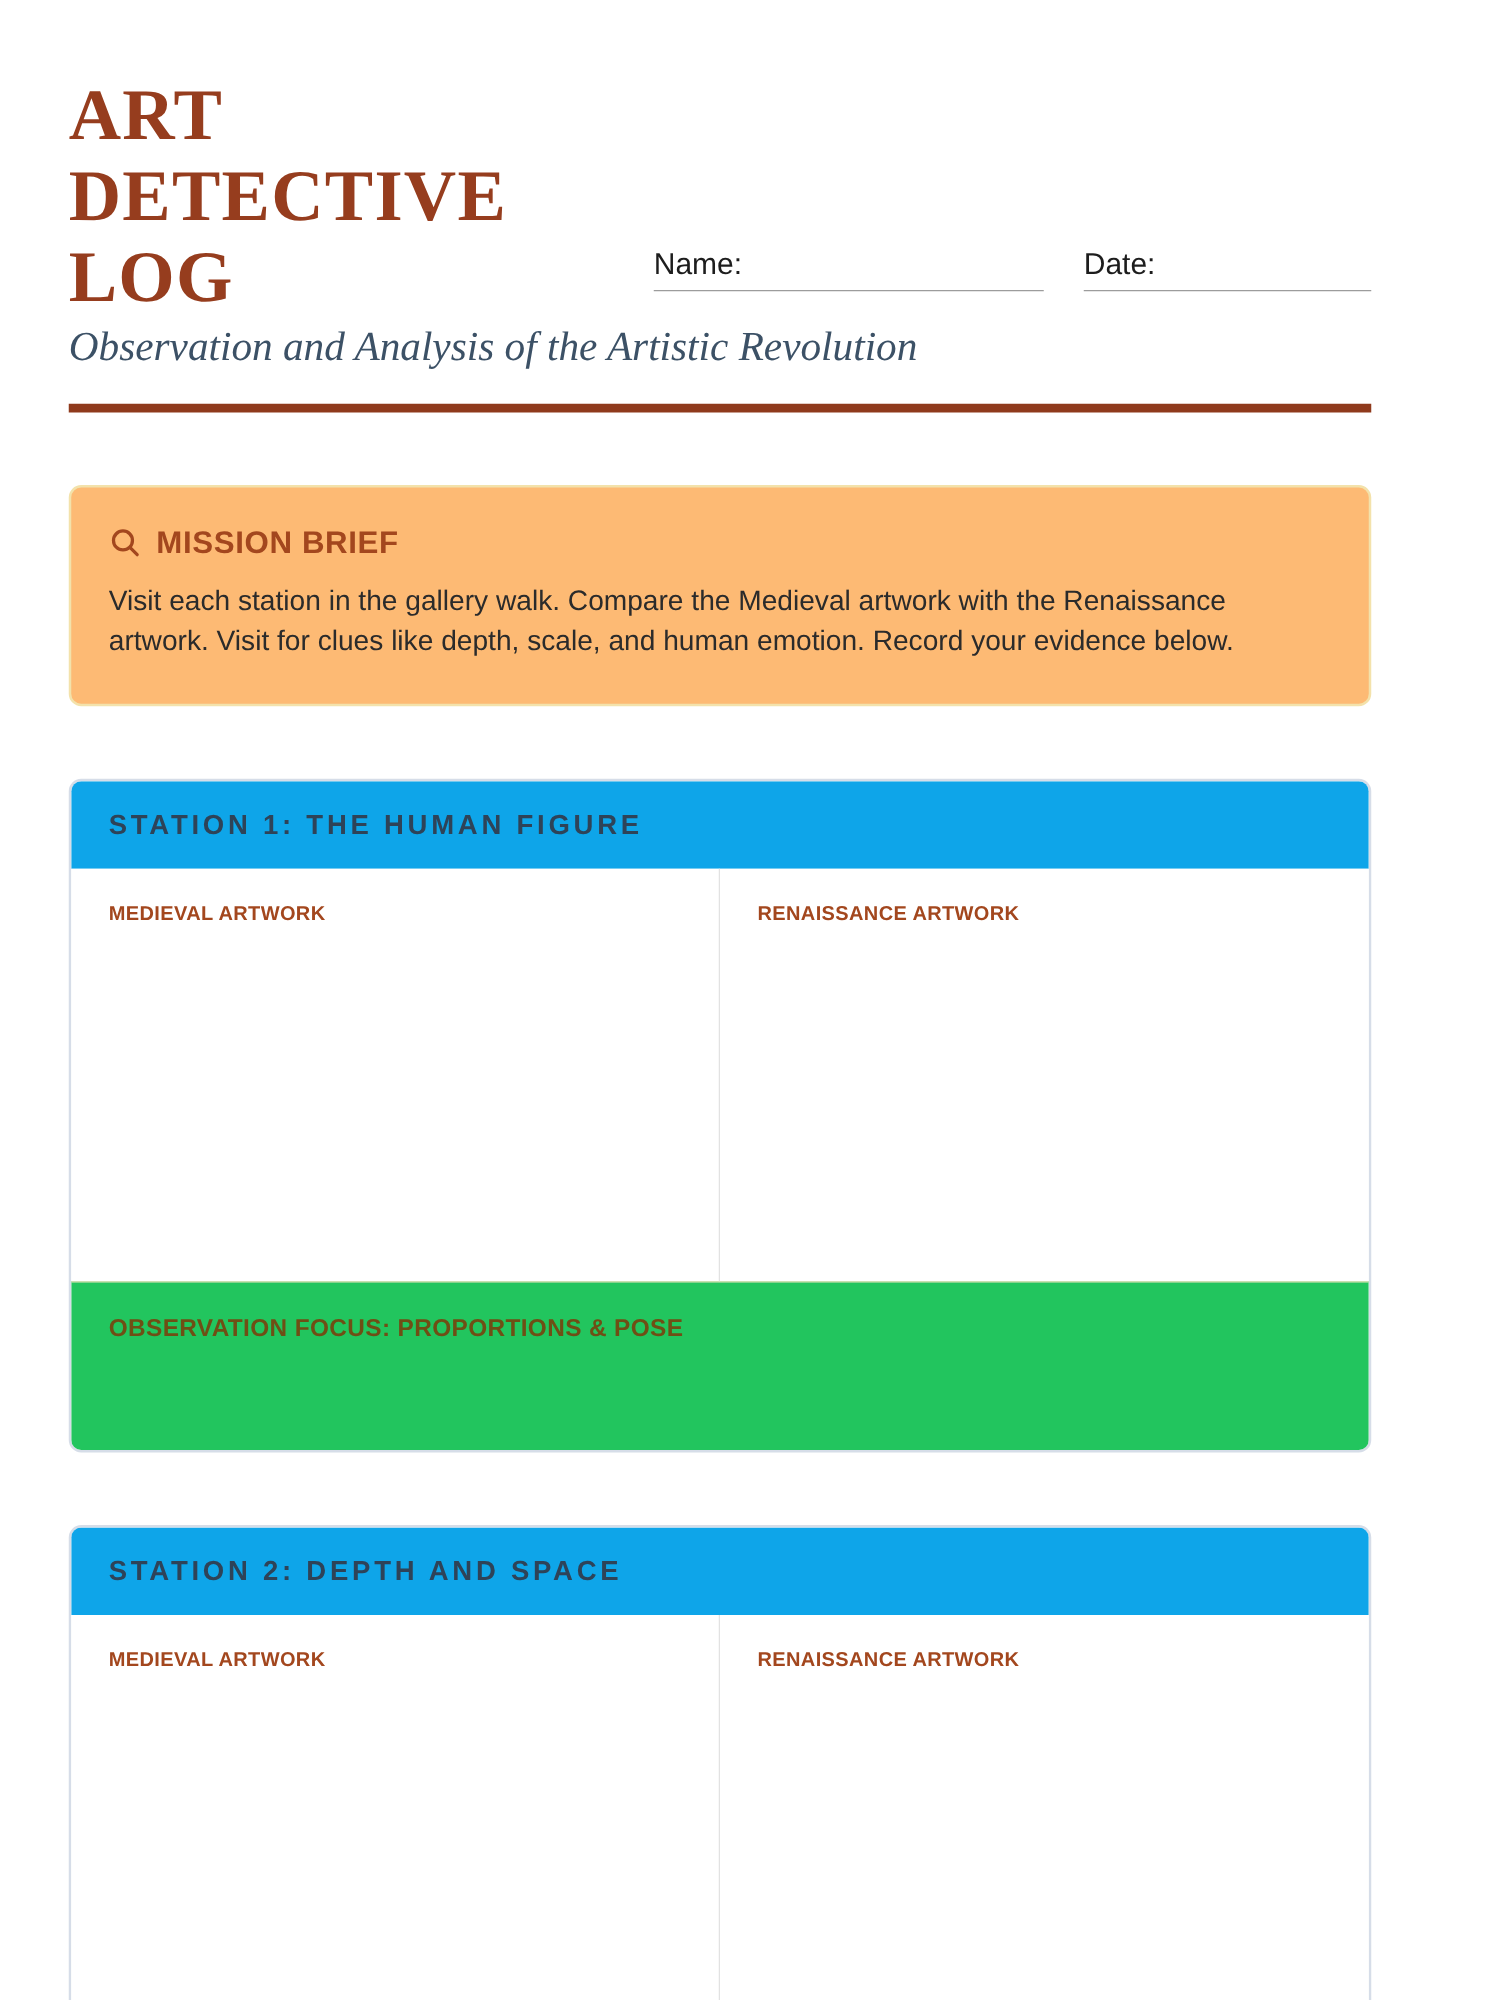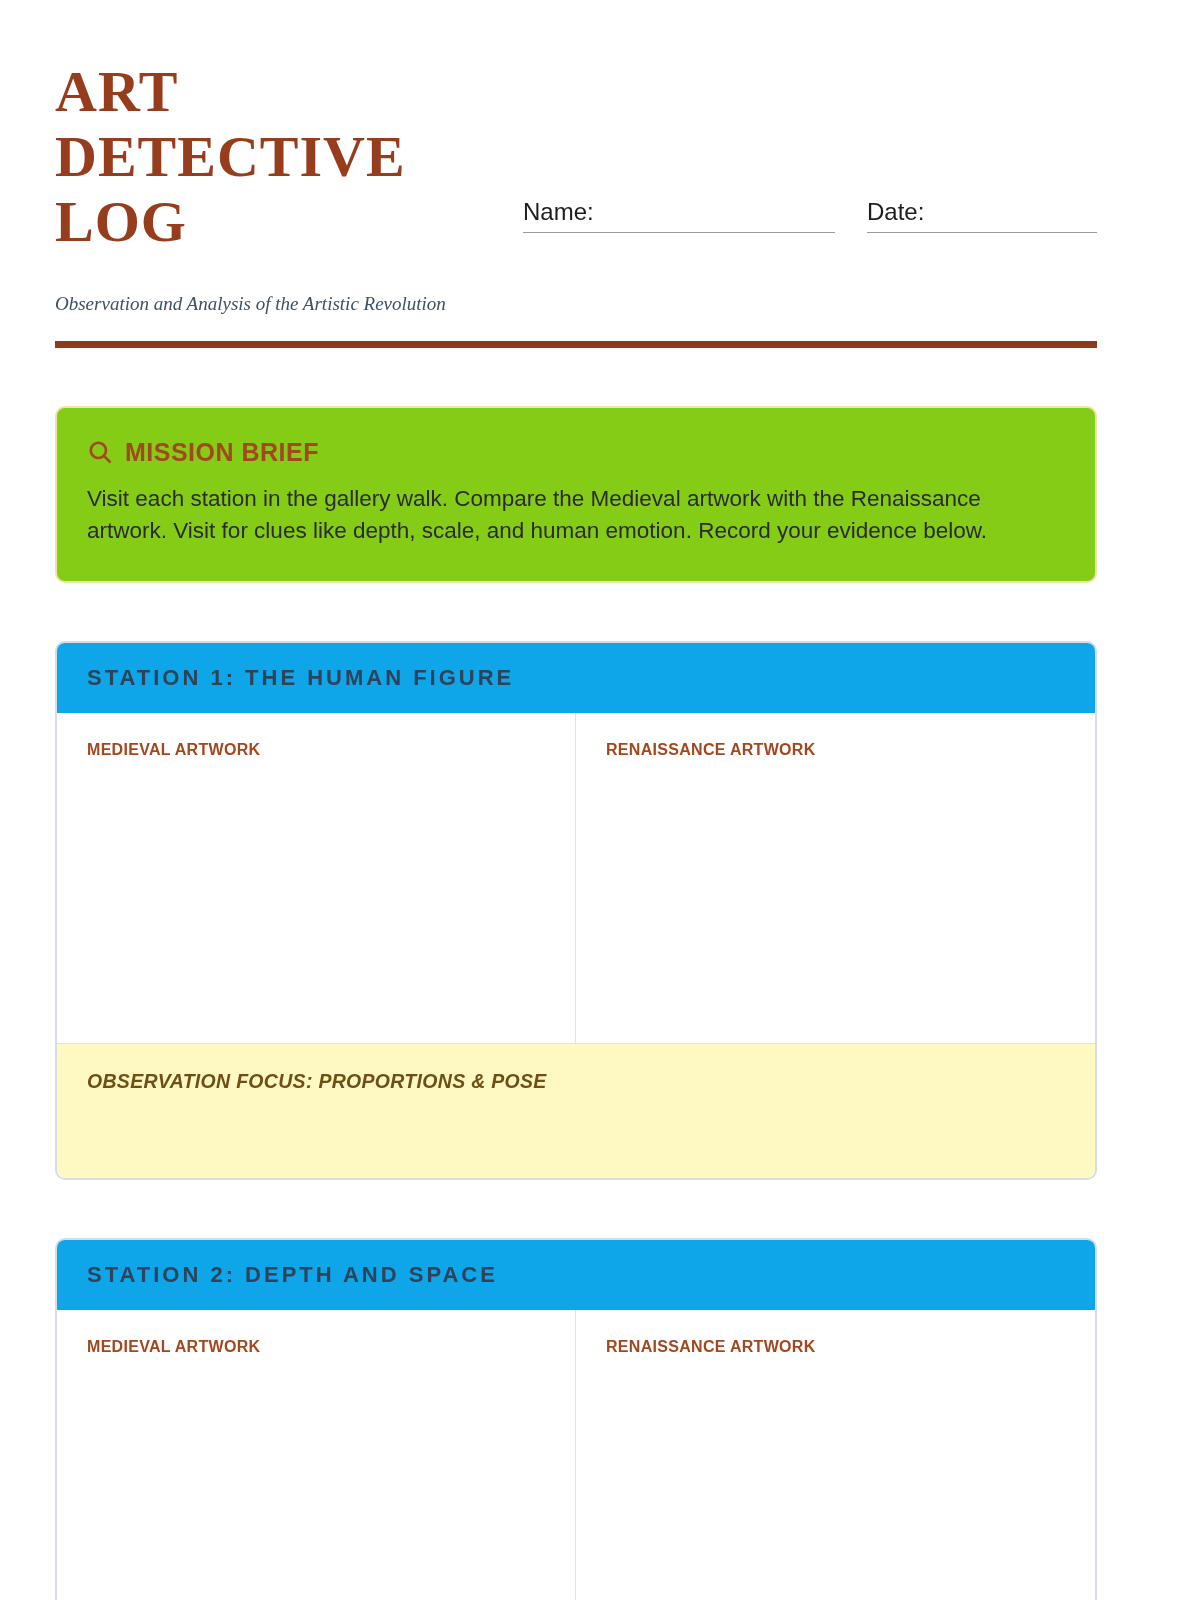--- a/index.html
+++ b/index.html
@@ -45,37 +45,37 @@
     padding-bottom: 6px;
   }
   .fill-field .field-label {
     font-size: 24px;
     color: #1d1d1d;
   }
   .field-name { width: 312px; }
   .field-date { width: 230px; }
 
   .subtitle {
-    margin-top: 38px;
+    margin-top: 5px;
     font-family: "Liberation Serif", serif;
     font-style: italic;
-    font-size: 19px;
+    font-size: 33px;
     color: #3c5166;
   }
   .rule {
     margin-top: 26px;
     height: 7px;
     background: #8f3a1c;
     border: none;
   }
 
   
   .mission-box {
     margin-top: 58px;
-    background: #84cc16;
+    background: #fdba74;
     border: 2px solid #f3e2ab;
     border-radius: 10px;
     padding: 30px 30px 34px 30px;
   }
   .mission-heading-row {
     display: flex;
     align-items: center;
     gap: 12px;
   }
   .mission-heading {
@@ -123,25 +123,24 @@
   .col-label {
     font-size: 16px;
     font-weight: 700;
     color: #a3471e;
     letter-spacing: 0.3px;
   }
   .col-write-area {
     min-height: 220px;
   }
   .station-focus {
-    background: #fef9c3;
+    background: #22c55e;
     border-top: 1.5px solid #efe3bd;
     padding: 26px 30px 30px 30px;
     min-height: 132px;
-    font-style: italic;
   }
   .focus-label {
     font-size: 19.5px;
     font-weight: 700;
     color: #6f4f15;
     letter-spacing: 0.3px;
   }
   .focus-write-area {
     min-height: 55px;
   }

